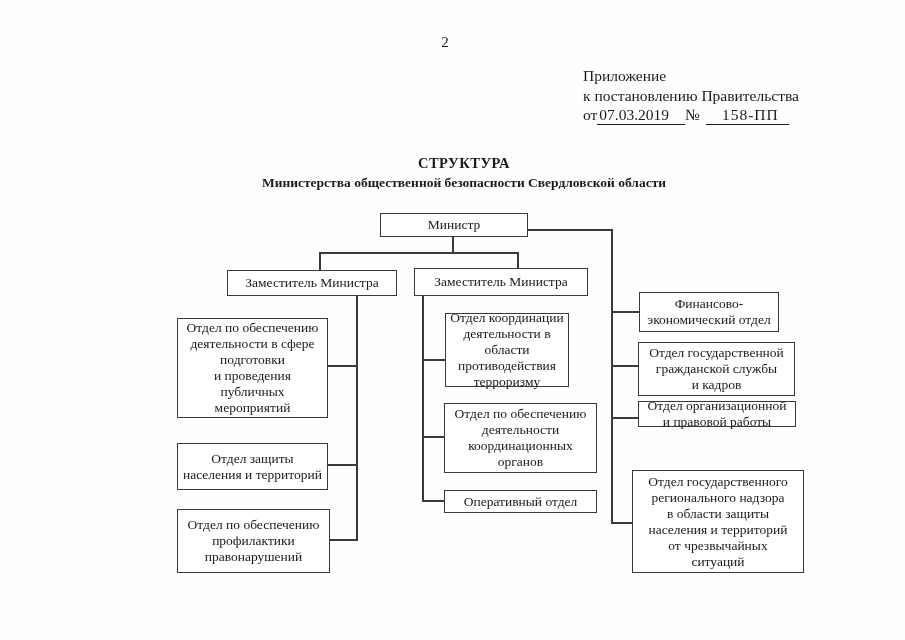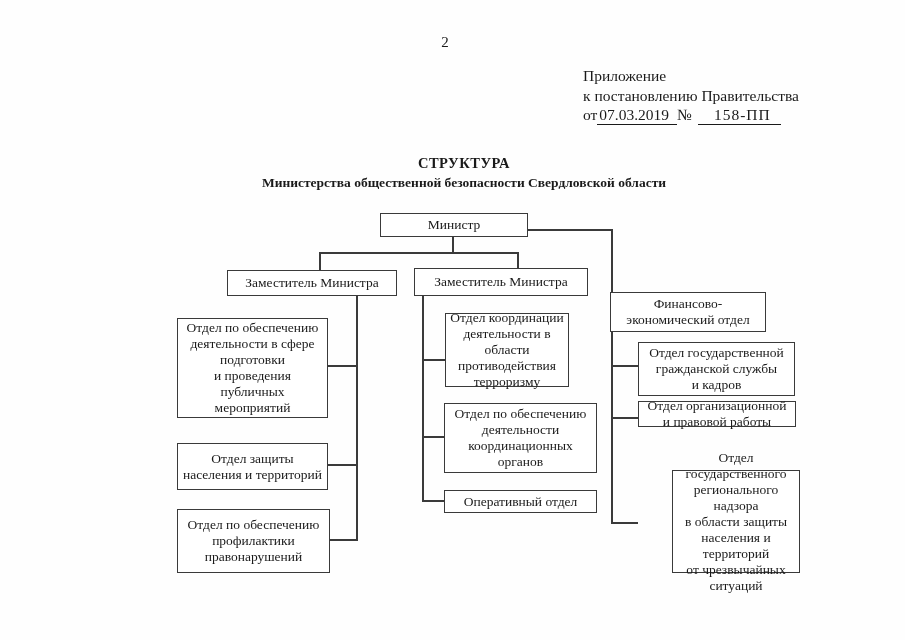--- a/index.html
+++ b/index.html
@@ -15,21 +15,21 @@
   #page-number{
     position:absolute;left:430px;top:34px;width:30px;
     text-align:center;font-size:15px;
   }
   #annex{
     position:absolute;left:583px;top:66px;width:300px;
     font-size:15.5px;line-height:19.5px;
   }
   #annex .u{
     border-bottom:1.5px solid #1a1a1a;
-    padding:0 8px 1px 2px;
+    padding:0 16px 1px 2px;
   }
   #annex .u.num{
     margin-left:6px;
     padding:0 10px 1px 16px;
     letter-spacing:1px;
   }
   #doc-title{
     position:absolute;left:0;top:155px;width:896px;
     text-align:center;font-weight:bold;padding-left:16px;
   }
@@ -104,27 +104,27 @@
   <div class="box" style="left:445px;top:313px;width:124px;height:74px">Отдел координации
 деятельности в области
 противодействия
 терроризму</div>
   <div class="box" style="left:444px;top:403px;width:153px;height:70px">Отдел по обеспечению
 деятельности
 координационных
 органов</div>
   <div class="box" style="left:444px;top:490px;width:153px;height:23px">Оперативный отдел</div>
 
-  <div class="box" style="left:610px;top:292px;width:156px;height:40px">Финансово-
+  <div class="box" style="left:639px;top:292px;width:140px;height:40px">Финансово-
 экономический отдел</div>
   <div class="box" style="left:638px;top:342px;width:157px;height:54px">Отдел государственной
 гражданской службы
 и кадров</div>
   <div class="box" style="left:638px;top:401px;width:158px;height:26px">Отдел организационной
 и правовой работы</div>
-  <div class="box" style="left:672px;top:470px;width:128px;height:103px">Отдел государственного
+  <div class="box" style="left:632px;top:470px;width:172px;height:103px">Отдел государственного
 регионального надзора
 в области защиты
 населения и территорий
 от чрезвычайных
 ситуаций</div>
 
 </div>
 
 </body></html>

